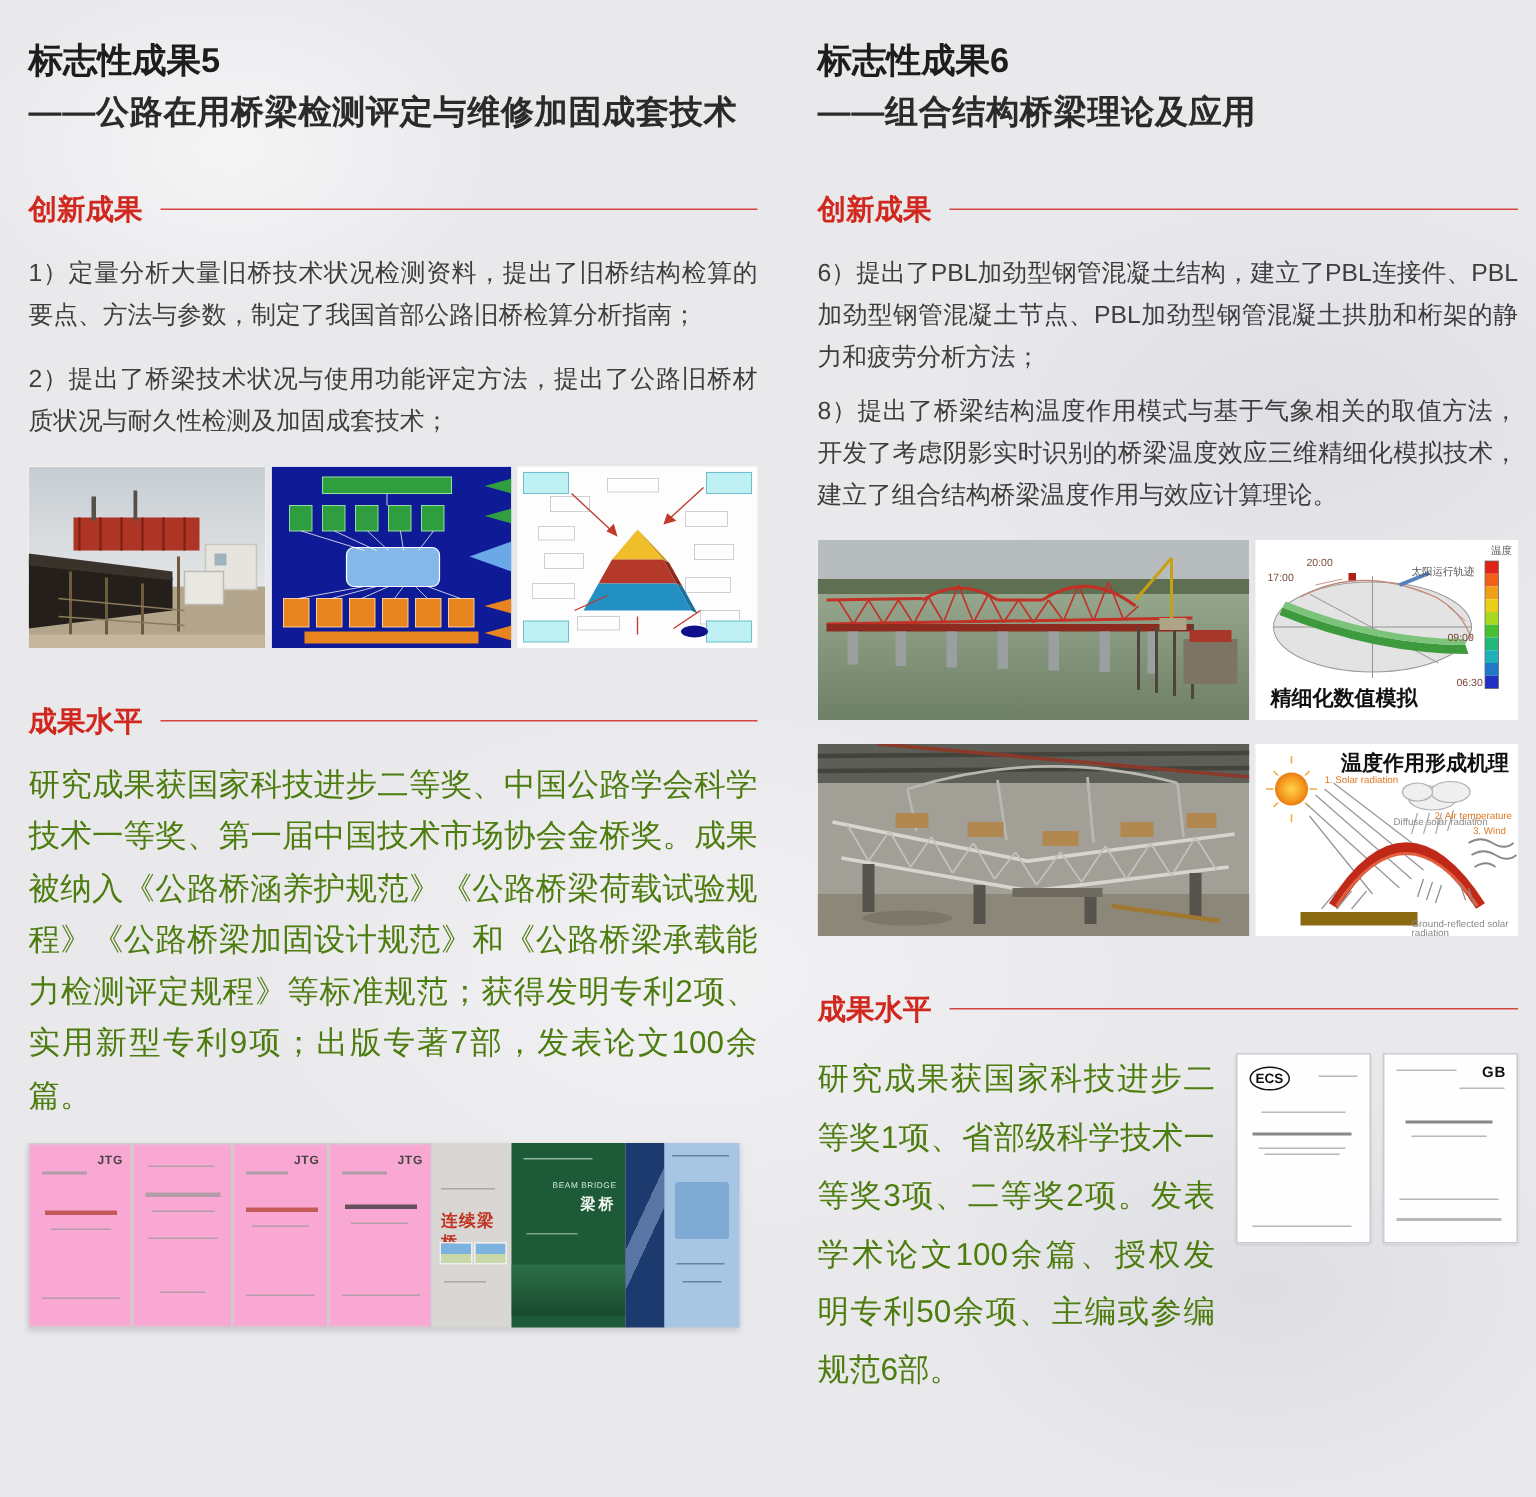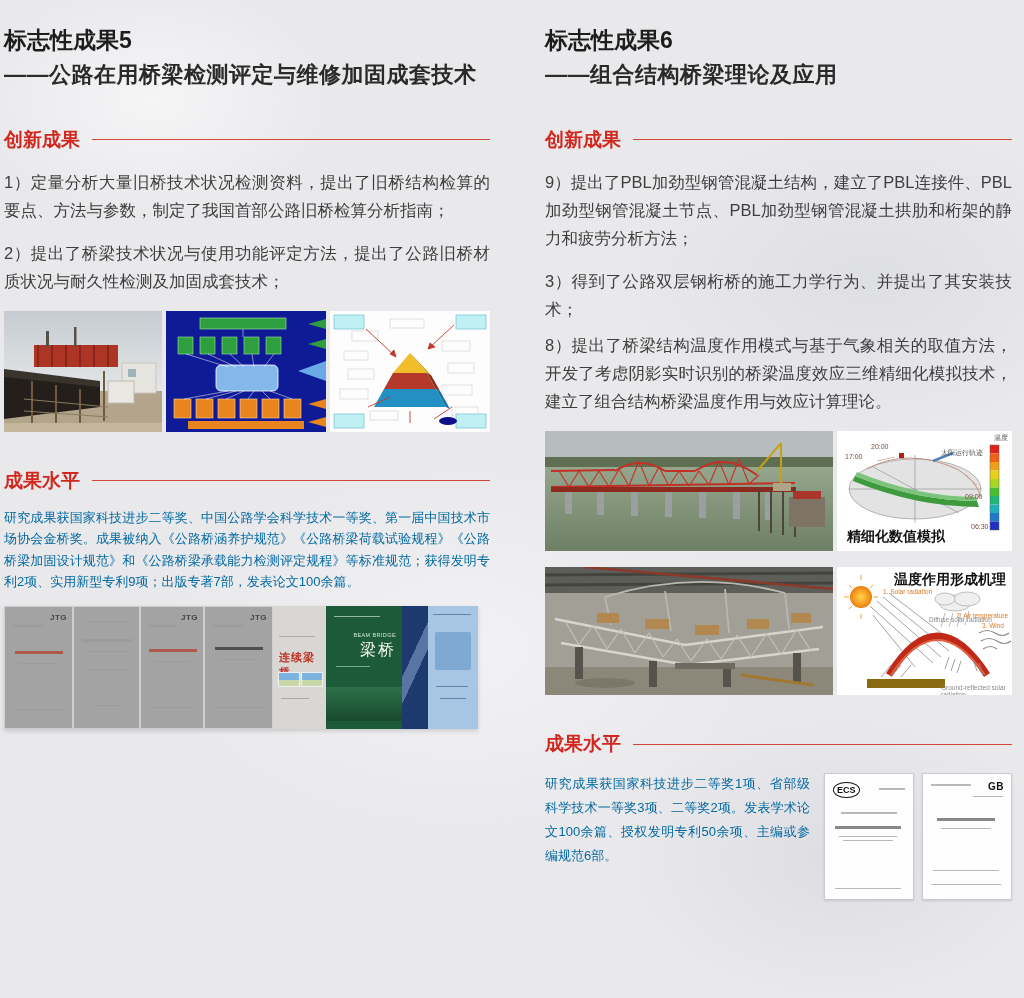--- a/index.html
+++ b/index.html
@@ -10,32 +10,32 @@
       radial-gradient(ellipse 300px 200px at 15% 10%, rgba(255,255,255,.55), transparent 60%),
       radial-gradient(ellipse 420px 260px at 85% 28%, rgba(209,211,217,.45), transparent 60%),
       radial-gradient(ellipse 520px 320px at 45% 65%, rgba(255,255,255,.40), transparent 60%),
       radial-gradient(ellipse 360px 240px at 82% 86%, rgba(206,208,213,.45), transparent 60%),
       #e9e9ec;
     color:#3d3d3d;
     overflow:hidden;
   }
   .page{position:relative;width:1024px;height:998px;overflow:hidden;}
   .col{position:absolute;top:0;}
-  .col-left{left:4px;width:486px;}
+  .col-left{left:19px;width:486px;}
   .col-right{left:545px;width:467px;}
 
   .title{margin:26px 0 0 0;font-size:23px;font-weight:bold;color:#1d1d1d;line-height:1.3;}
   .subtitle{margin:4px 0 0 0;font-size:22px;font-weight:bold;color:#2a2a2a;line-height:1.4;letter-spacing:.5px;}
 
   .sec-head{display:flex;align-items:center;gap:12px;margin-top:36px;}
   .sec-title{font-size:19px;font-weight:bold;color:#d0281f;white-space:nowrap;}
   .sec-rule{flex:1;height:1px;background:#d0281f;opacity:.85;}
 
   .body-p{font-size:16.5px;line-height:1.7;margin:15px 0 0 0;text-align:justify;color:#3e3e3e;}
-  .level-p{font-size:13px;line-height:1.64;margin:13px 0 0 0;text-align:justify;color:#0369a1;}
+  .level-p{font-size:21px;line-height:1.64;margin:13px 0 0 0;text-align:justify;color:#4d7c0f;}
   .tight{margin-top:8px;}
 
   .gallery{display:flex;gap:4px;margin-top:16px;}
   .fig{position:relative;overflow:hidden;background:#fff;flex:none;}
   .fig svg{display:block;}
 
   
   .f-con{width:158px;height:121px;}
   .f-flow{width:160px;height:121px;}
   .f-pyr{width:160px;height:121px;}
@@ -49,30 +49,30 @@
   .sim-caption{position:absolute;left:10px;bottom:5px;font-size:14px;font-weight:bold;color:#111;}
   .sim-tag{position:absolute;font-size:7px;color:#7a4a3a;line-height:1;}
   .sim-legend-label{position:absolute;right:4px;top:2px;font-size:7px;color:#555;}
   .mech-title{position:absolute;right:6px;top:4px;font-size:14px;font-weight:bold;color:#111;}
   .mech-tag{position:absolute;font-size:6.5px;color:#e07a25;line-height:1;}
   .mech-tag.g{color:#8a8a8a;}
 
   
   .books{display:flex;margin-top:14px;height:123px;filter:drop-shadow(0 2px 2px rgba(0,0,0,.15));}
   .book{position:relative;flex:none;height:123px;box-sizing:border-box;overflow:hidden;}
-  .book.white{background:#a3a3a3;border:1px solid #cfcfcf;}
+  .book.white{background:#f9a8d4;border:1px solid #cfcfcf;}
   .jtg{position:absolute;top:6px;right:5px;font-size:8px;font-weight:bold;color:#444;letter-spacing:.5px;}
   .tline{position:absolute;height:2px;background:#9a9a9a;opacity:.75;}
   .tline.red{background:#b04030;}
   .book5{background:#d9d7d3;}
   .book5-title{position:absolute;top:44px;left:6px;font-size:11px;font-weight:bold;color:#c03224;letter-spacing:1px;}
   .thumb{position:absolute;width:20px;height:13px;top:66px;background:linear-gradient(#7db3e0 55%,#c8d8a8 55%);border:1px solid #eee;}
   .book6{background:#1d5a37;}
   .book6-en{position:absolute;top:26px;right:6px;font-size:5.5px;color:#cfe8d8;letter-spacing:.4px;}
-  .book6-cn{position:absolute;top:34px;right:6px;font-size:16px;font-weight:normal;color:#f2f6f0;letter-spacing:2px;}
+  .book6-cn{position:absolute;top:34px;right:6px;font-size:10px;font-weight:bold;color:#f2f6f0;letter-spacing:2px;}
   .book6-strip{position:absolute;bottom:8px;left:0;right:0;height:34px;background:linear-gradient(#2b7048,#1a4a2e);}
   .book7{background:#1d3a6e;}
   .book7 .diag{position:absolute;inset:0;background:linear-gradient(115deg,transparent 40%,rgba(160,190,230,.45) 40%,rgba(160,190,230,.45) 55%,transparent 55%);}
   .book8{background:#a6c6e4;}
   .book8-box{position:absolute;top:26px;left:7px;right:7px;height:38px;background:#7ea9d3;border-radius:2px;}
 
   
   .level-flex{display:flex;gap:14px;margin-top:2px;}
   .level-text{width:292px;}
   .standards{display:flex;gap:8px;margin-top:14px;}
@@ -289,22 +289,21 @@
   </section>
 
   <section class="col col-right">
     <h1 class="title">标志性成果6</h1>
     <h2 class="subtitle">——组合结构桥梁理论及应用</h2>
 
     <div class="sec-head">
       <span class="sec-title">创新成果</span>
       <span class="sec-rule"></span>
     </div>
-    <p class="body-p">9）提出了PBL加劲型钢管混凝土结构，建立了PBL连接件、PBL加劲型钢管混凝土节点、PBL加劲型钢管混凝土拱肋和桁架的静力和疲劳分析方法；</p>
-    <p class="body-p">3）得到了公路双层钢桁桥的施工力学行为、并提出了其安装技术；</p>
+    <p class="body-p">6）提出了PBL加劲型钢管混凝土结构，建立了PBL连接件、PBL加劲型钢管混凝土节点、PBL加劲型钢管混凝土拱肋和桁架的静力和疲劳分析方法；</p>
     <p class="body-p tight">8）提出了桥梁结构温度作用模式与基于气象相关的取值方法，开发了考虑阴影实时识别的桥梁温度效应三维精细化模拟技术，建立了组合结构桥梁温度作用与效应计算理论。</p>
 
     <div class="gallery">
 
       <figure class="fig f-bridge" style="margin:0">
         <svg width="288" height="120" viewBox="0 0 288 120">
           <rect width="288" height="34" fill="#b7bdbe"></rect>
           <rect y="26" width="288" height="10" fill="#5f7052"></rect>
           <defs>
               <linearGradient id="wat" x1="0" y1="0" x2="0" y2="1">

